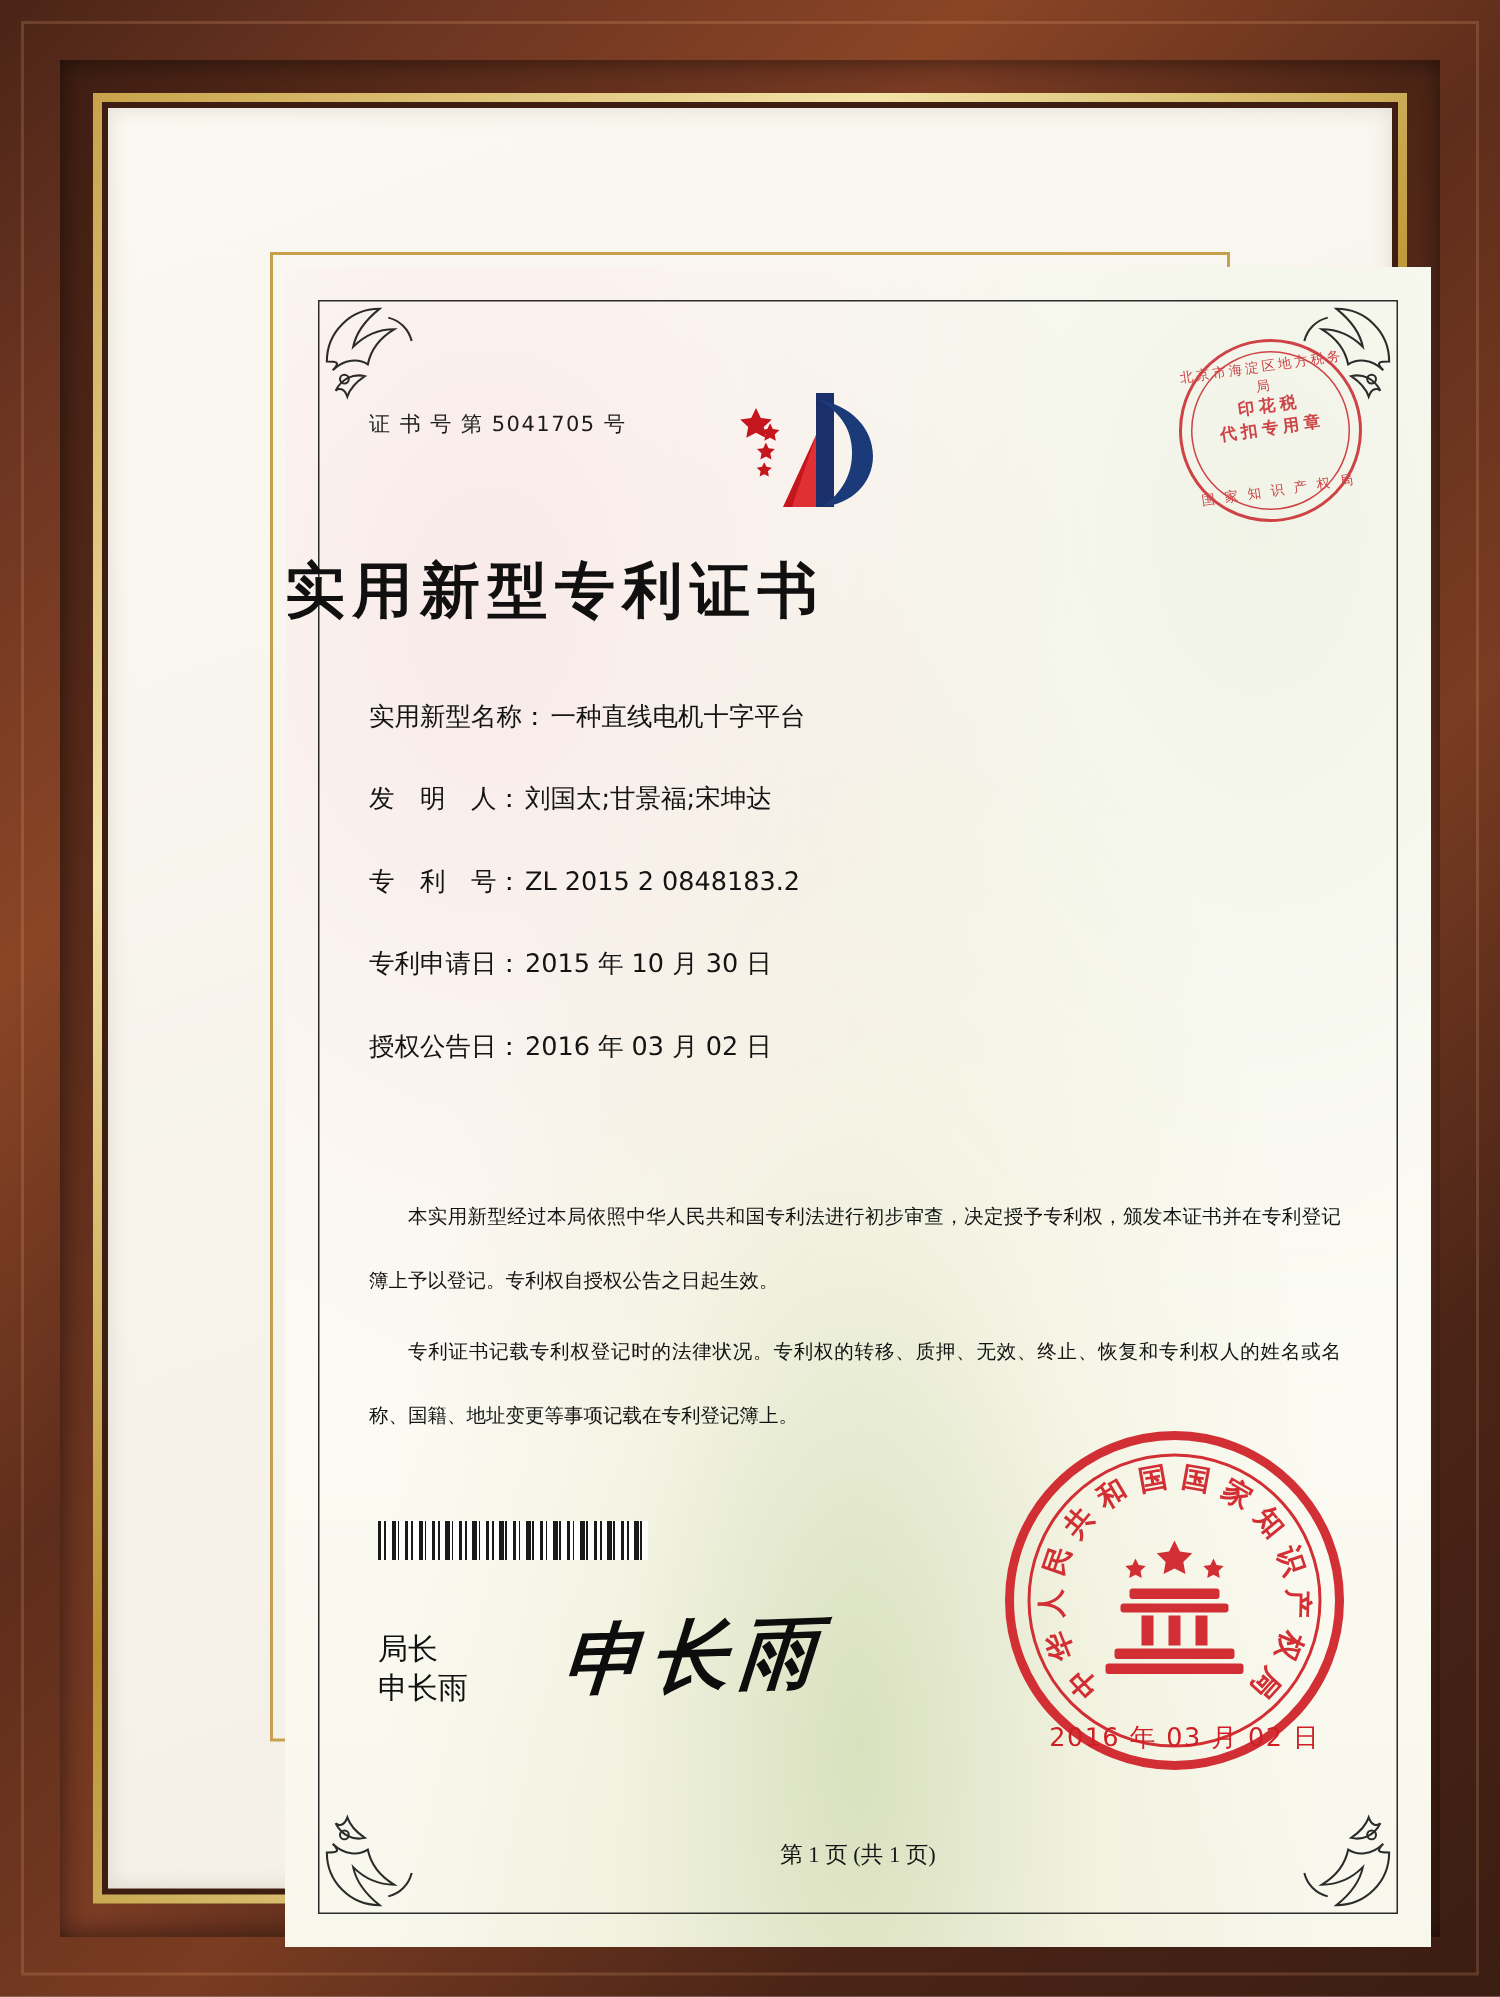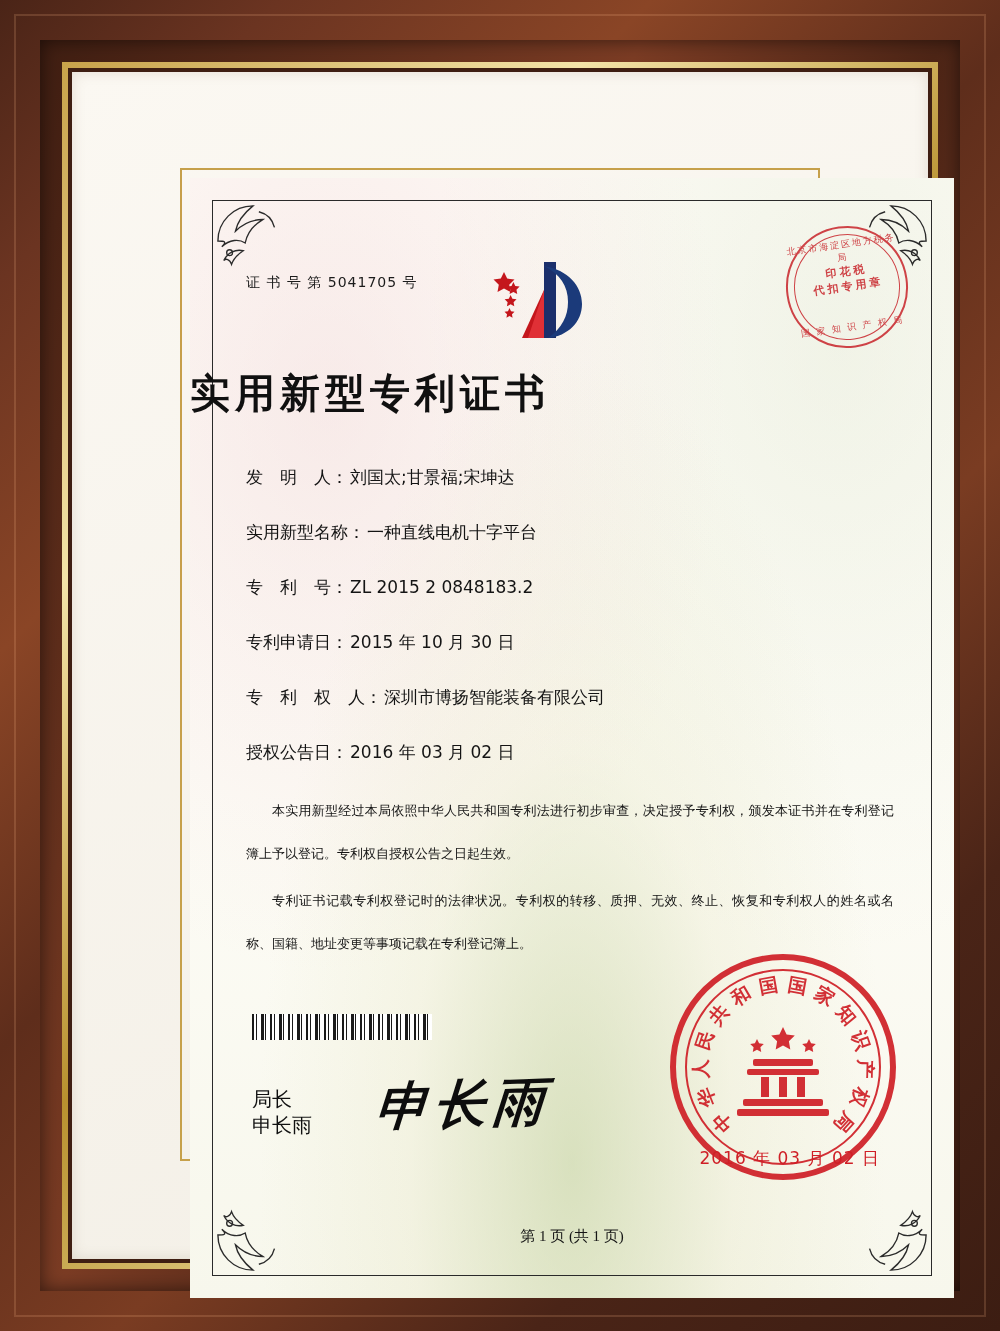--- a/index.html
+++ b/index.html
@@ -272,38 +272,34 @@
           <div>印 花 税</div>
           <div>代 扣 专 用 章</div>
         </div>
         <div class="arc-bottom">国 家 知 识 产 权 局</div>
       </div>
 
       <div class="title">实用新型专利证书</div>
 
       <div class="fields">
         <div class="field">
+          <span class="lbl">实用新型名称：</span>
+          <span class="val">一种直线电机十字平台</span>
+        </div>
+        <div class="field">
           <span class="lbl">发　明　人：</span>
           <span class="val">刘国太;甘景福;宋坤达</span>
         </div>
         <div class="field">
-          <span class="lbl">实用新型名称：</span>
-          <span class="val">一种直线电机十字平台</span>
-        </div>
-        <div class="field">
           <span class="lbl">专　利　号：</span>
           <span class="val">ZL 2015 2 0848183.2</span>
         </div>
         <div class="field">
           <span class="lbl">专利申请日：</span>
           <span class="val">2015 年 10 月 30 日</span>
-        </div>
-        <div class="field">
-          <span class="lbl">专　利　权　人：</span>
-          <span class="val">深圳市博扬智能装备有限公司</span>
         </div>
         <div class="field">
           <span class="lbl">授权公告日：</span>
           <span class="val">2016 年 03 月 02 日</span>
         </div>
       </div>
 
       <div class="paras">
         <p>本实用新型经过本局依照中华人民共和国专利法进行初步审查，决定授予专利权，颁发本证书并在专利登记簿上予以登记。专利权自授权公告之日起生效。</p>
         <p>专利证书记载专利权登记时的法律状况。专利权的转移、质押、无效、终止、恢复和专利权人的姓名或名称、国籍、地址变更等事项记载在专利登记簿上。</p>

